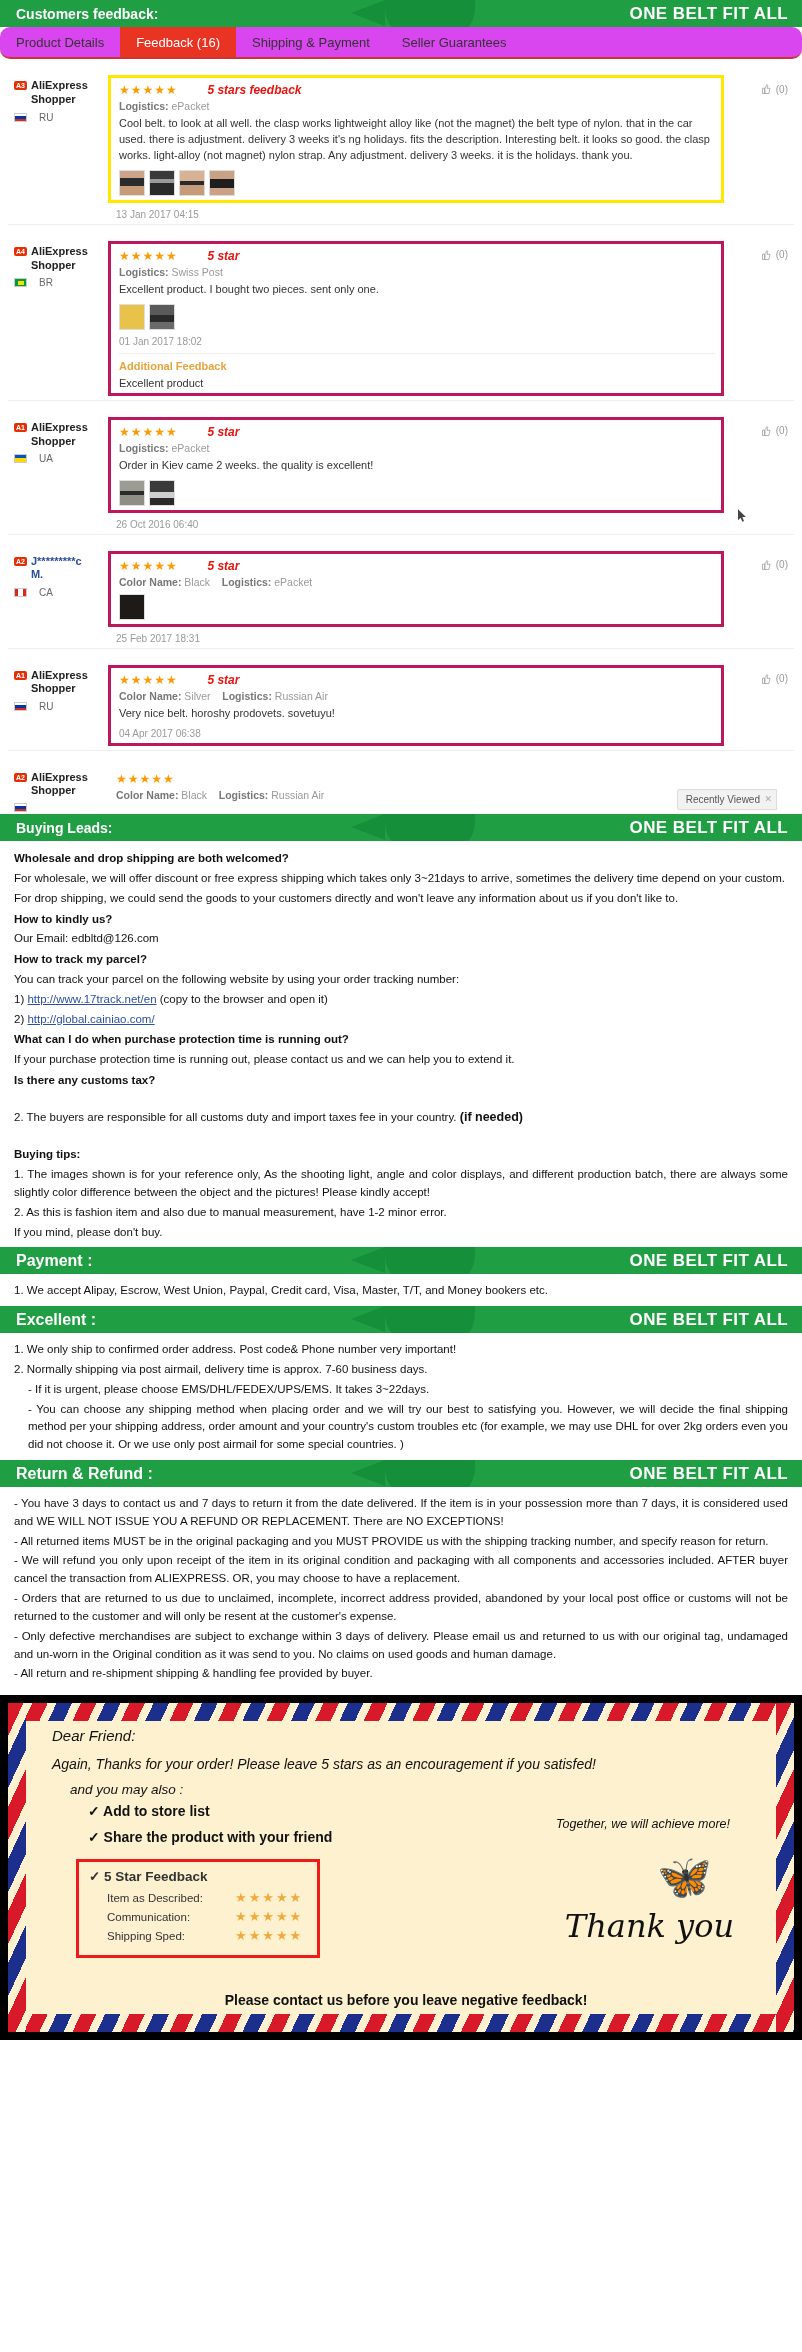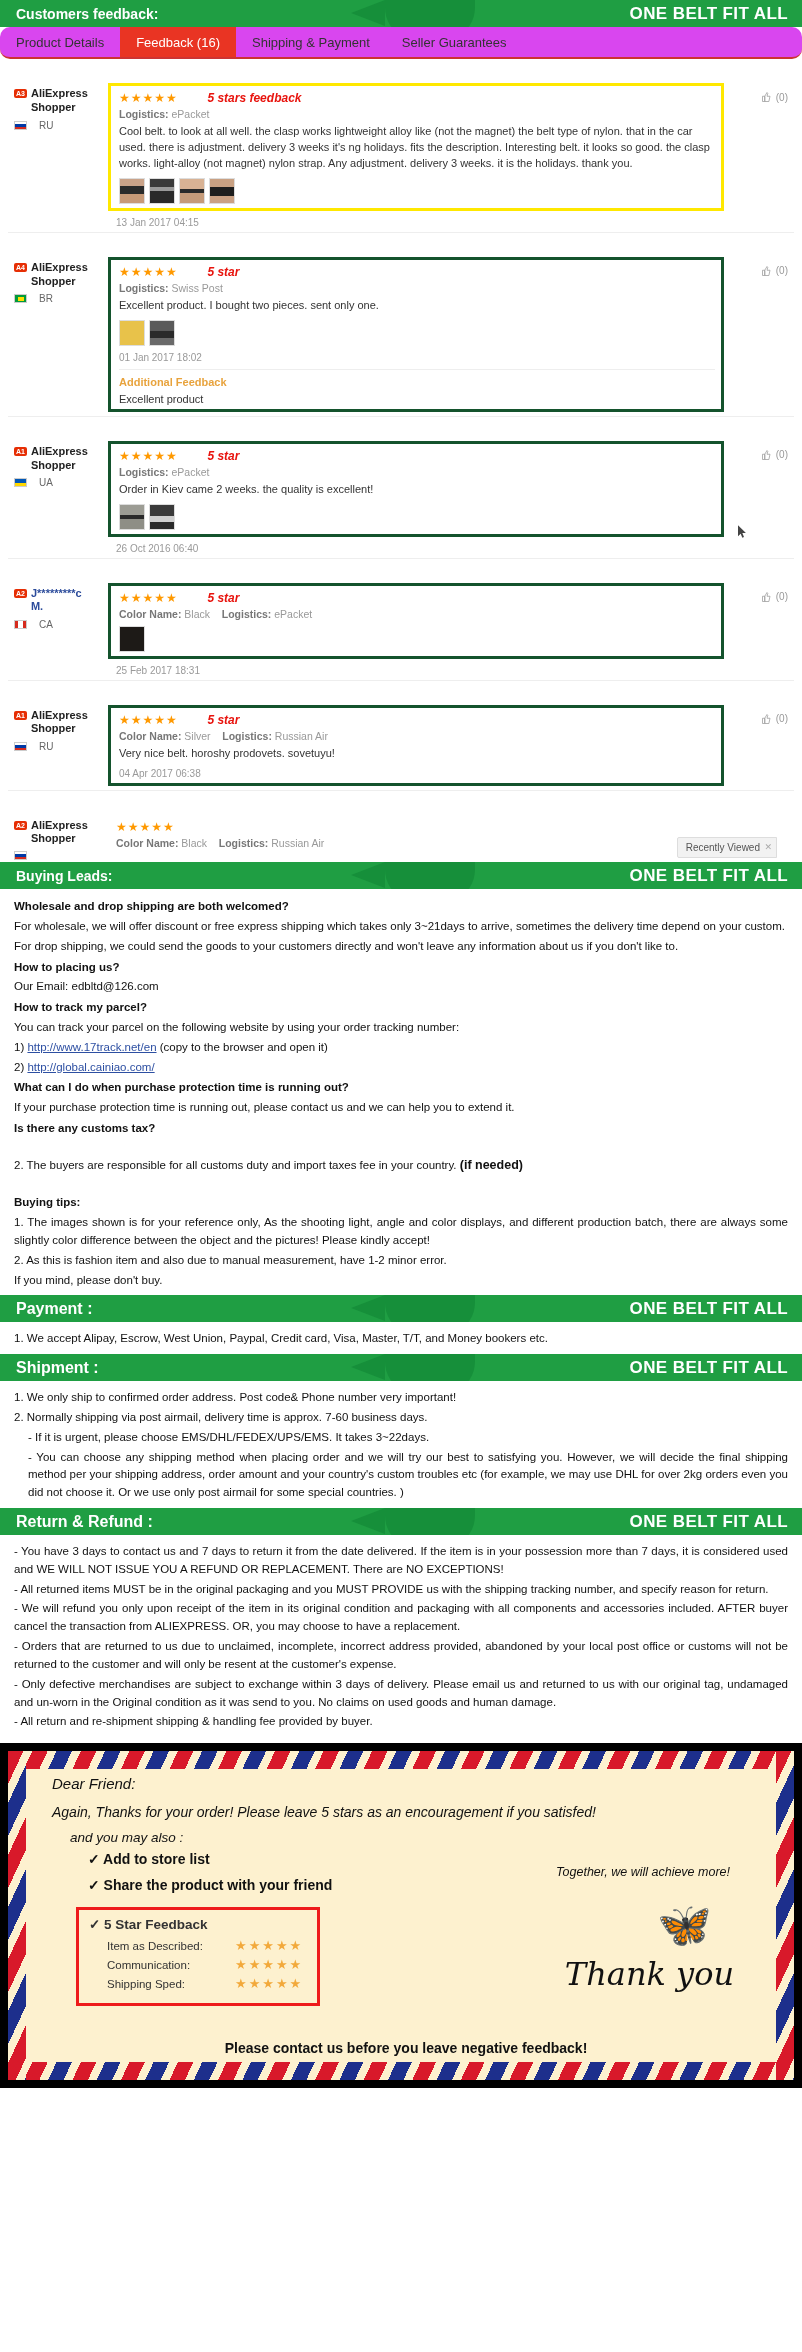--- a/index.html
+++ b/index.html
@@ -77,21 +77,21 @@
   }
   .tab.active {
     background:#e93423;
     color:#fff;
   }
 
   
   .fb-list { padding: 0 8px; }
   .fb-row {
     display:flex;
-    padding: 24px 0 4px 0;
+    padding: 16px 0 4px 0;
     border-bottom:1px solid #eee;
     position:relative;
   }
   .fb-row:last-child { border-bottom:none; }
   .fb-user {
     width: 100px;
     flex: 0 0 100px;
     padding-left: 6px;
     padding-top: 4px;
   }
@@ -115,21 +115,21 @@
   .flag.br { background:#009b3a; position:relative; }
   .flag.br:after { content:""; position:absolute; left:3px; top:2px; width:6px;height:4px;background:#ffdf00; }
   .flag.ua { background: linear-gradient(#0057b7 0 50%, #ffd700 50% 100%); }
   .flag.ca { background:#fff; position:relative; }
   .flag.ca:before { content:""; position:absolute; left:0;top:0;bottom:0;width:3px;background:#d52b1e; }
   .flag.ca:after { content:""; position:absolute; right:0;top:0;bottom:0;width:3px;background:#d52b1e; }
 
   .fb-body { flex:1; position:relative; padding-right: 70px; }
   .fb-inner { padding: 4px 6px 4px 8px; }
   .fb-inner.hl-yellow { border:3px solid #ffe800; }
-  .fb-inner.hl-red { border:3px solid #14532d; }
+  .fb-inner.hl-red { border:3px solid #be185d; }
 
   .stars { color:#ff9900; font-size:12px; letter-spacing:1px; display:inline-block; }
   .ann {
     color:#e8140e;
     font-style: italic;
     font-size: 12px;
     font-weight:600;
     margin-left: 26px;
     display:inline-block;
   }
@@ -490,21 +490,21 @@
   <div class="banner">
     <span class="btitle">Buying Leads:</span>
     <span class="ribbon"></span>
     <span class="slogan">ONE BELT FIT ALL</span>
   </div>
 
   <div class="info">
     <p class="h">Wholesale and drop shipping are both welcomed?</p>
     <p>For wholesale, we will offer discount or free express shipping which takes only 3~21days to arrive, sometimes the delivery time depend on your custom.</p>
     <p>For drop shipping, we could send the goods to your customers directly and won't leave any information about us if you don't like to.</p>
-    <p class="h">How to placing us?</p>
+    <p class="h">How to kindly us?</p>
     <p>Our Email: edbltd@126.com</p>
     <p class="h">How to track my parcel?</p>
     <p>You can track your parcel on the following website by using your order tracking number:</p>
     <p>
       <span>1) </span><a href="#">http://www.17track.net/en</a>
       <span>(copy to the browser and open it)</span>
     </p>
     <p>
       <span>2) </span><a href="#">http://global.cainiao.com/</a>
     </p>
@@ -526,21 +526,21 @@
   <div class="banner">
     <span class="btitle" style="font-size:16px">Payment :</span>
     <span class="ribbon"></span>
     <span class="slogan">ONE BELT FIT ALL</span>
   </div>
   <div class="info">
     <p>1. We accept Alipay, Escrow, West Union, Paypal, Credit card, Visa, Master, T/T, and Money bookers etc.</p>
   </div>
 
   <div class="banner">
-    <span class="btitle" style="font-size:16px">Shipment :</span>
+    <span class="btitle" style="font-size:16px">Excellent :</span>
     <span class="ribbon"></span>
     <span class="slogan">ONE BELT FIT ALL</span>
   </div>
   <div class="info">
     <p>1. We only ship to confirmed order address. Post code&amp; Phone number very important!</p>
     <p>2. Normally shipping via post airmail, delivery time is approx. 7-60 business days.</p>
     <p class="indent">- If it is urgent, please choose EMS/DHL/FEDEX/UPS/EMS. It takes 3~22days.</p>
     <p class="indent">- You can choose any shipping method when placing order and we will try our best to satisfying you. However, we will decide the final shipping method per your shipping address, order amount and your country's custom troubles etc (for example, we may use DHL for over 2kg orders even you did not choose it. Or we use only post airmail for some special countries. )</p>
   </div>
 

